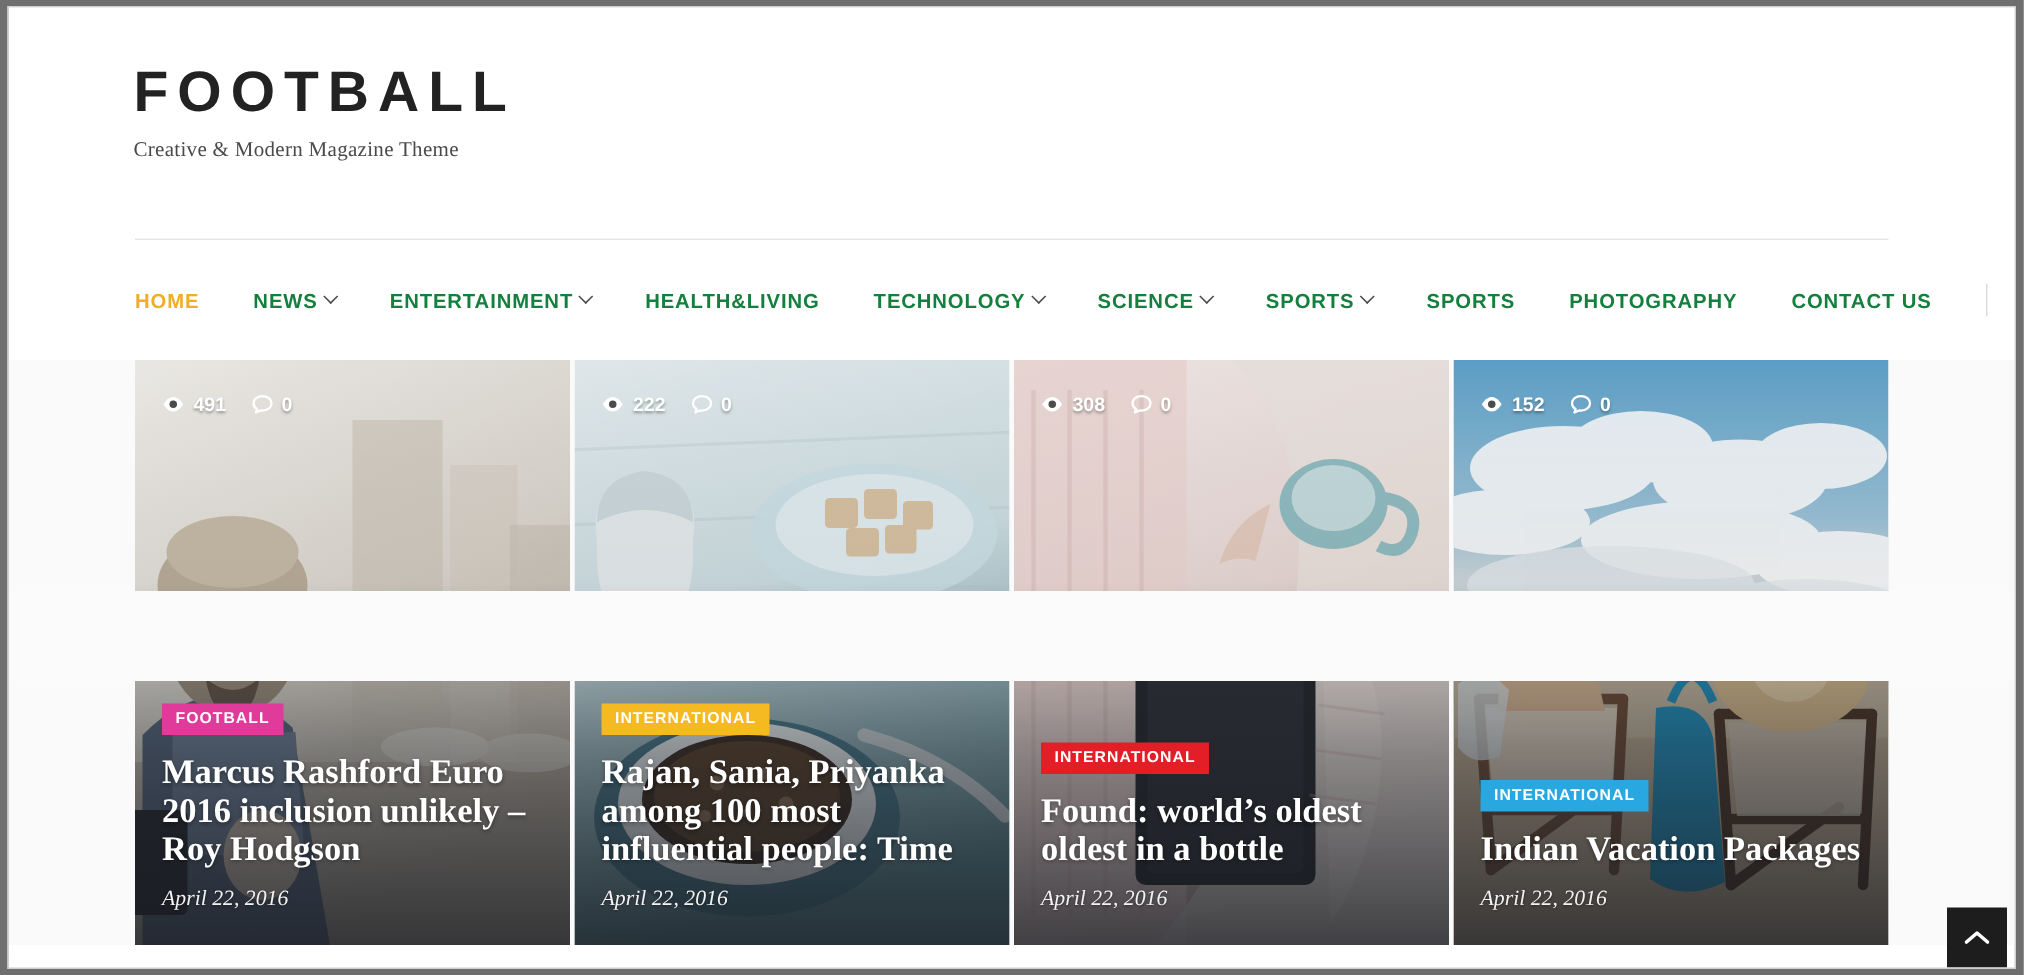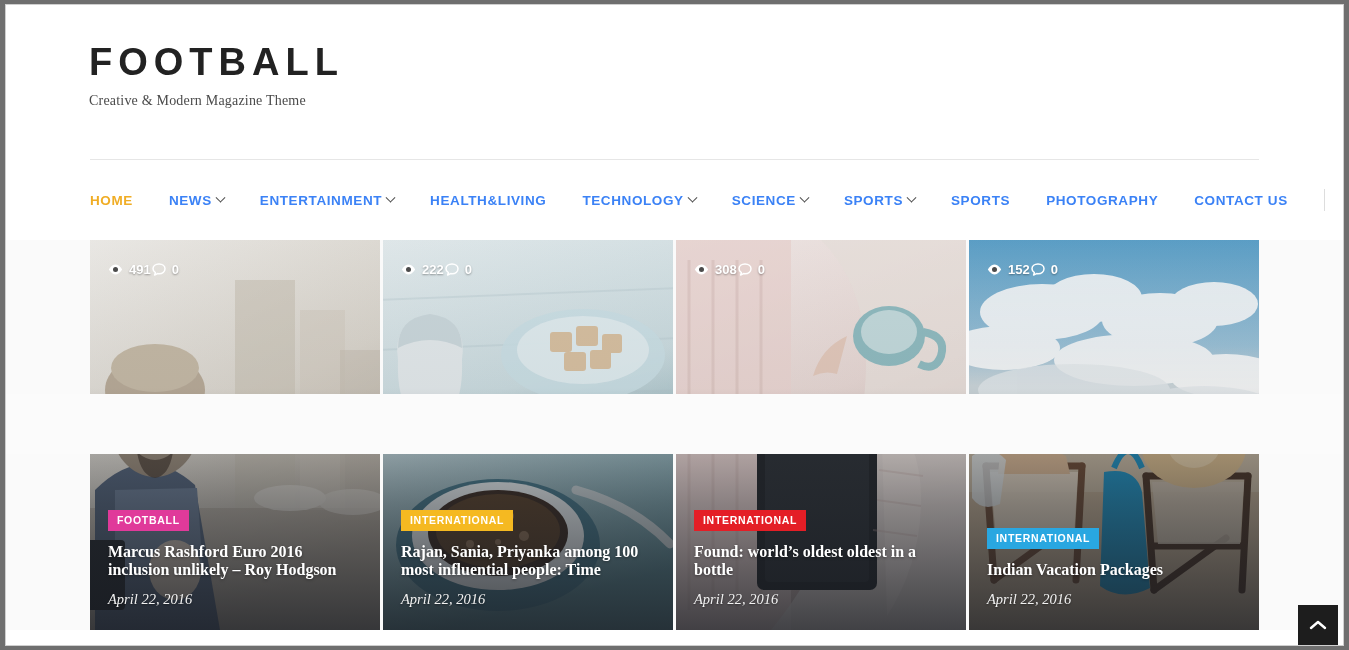--- a/index.html
+++ b/index.html
@@ -76,21 +76,21 @@
   .nav-list {
     display: flex;
     align-items: center;
     list-style: none;
     flex: 1;
   }
   .nav-item {
     font-size: 13.5px;
     font-weight: bold;
     letter-spacing: 0.6px;
-    color: #3b82f6;
+    color: #15803d;
     margin-right: 36px;
     white-space: nowrap;
     cursor: pointer;
     display: flex;
     align-items: center;
     gap: 5px;
   }
   .nav-item.active { color: #f0ad25; }
   .caret {
     display: inline-block;
@@ -142,21 +142,21 @@
         rgba(30,34,40,0.08) 38%,
         rgba(28,32,38,0.48) 68%,
         rgba(24,27,33,0.80) 100%);
   }
   .card-meta {
     position: absolute;
     left: 18px;
     top: 22px;
     display: flex;
     align-items: center;
-    gap: 1px;
+    gap: 17px;
     color: #ffffff;
     font-size: 13px;
     font-weight: bold;
     text-shadow: 0 1px 2px rgba(0,0,0,0.35);
   }
   .meta-chunk { display: flex; align-items: center; gap: 6px; }
   .card-body {
     position: absolute;
     left: 18px;
     right: 18px;
@@ -166,21 +166,21 @@
     display: inline-block;
     padding: 4px 9px 5px;
     font-size: 10.5px;
     font-weight: bold;
     letter-spacing: 0.7px;
     color: #ffffff;
     margin-bottom: 12px;
   }
   .card-title {
     font-family: "Liberation Serif", serif;
-    font-size: 16px;
+    font-size: 23px;
     font-weight: bold;
     color: #ffffff;
     line-height: 1.12;
     text-shadow: 0 1px 3px rgba(0,0,0,0.4);
   }
   .card-date {
     font-family: "Liberation Serif", serif;
     font-style: italic;
     font-size: 14.5px;
     color: #f2f2f2;

